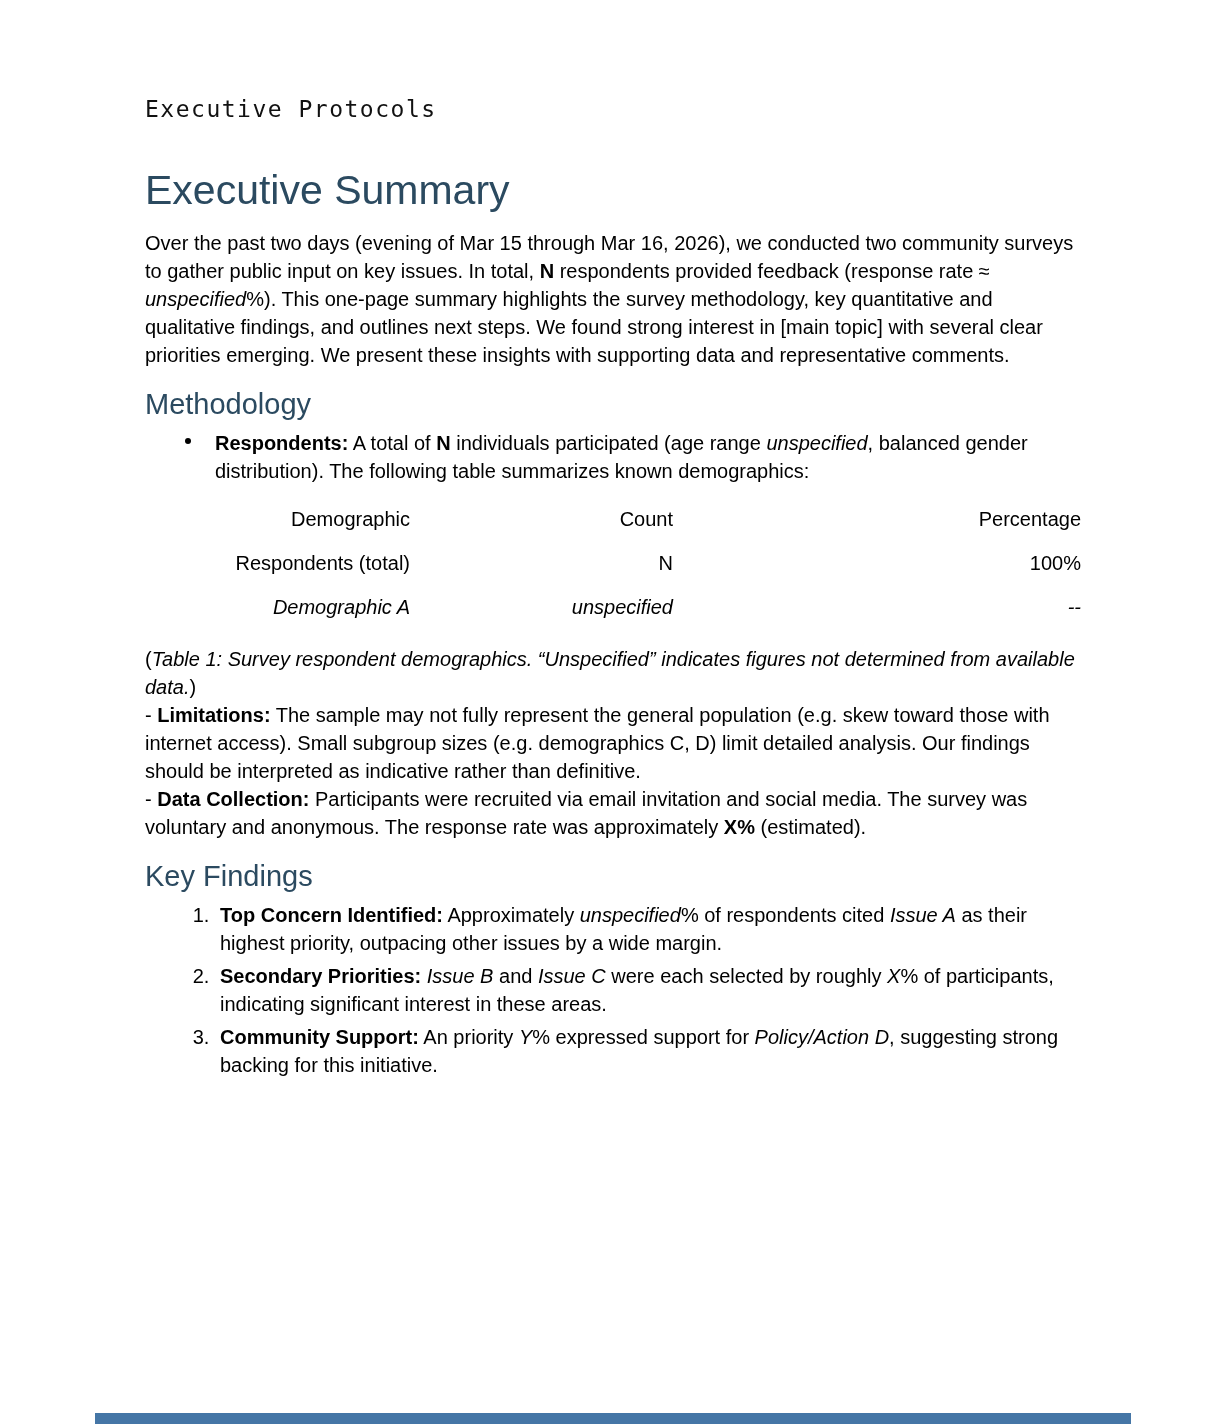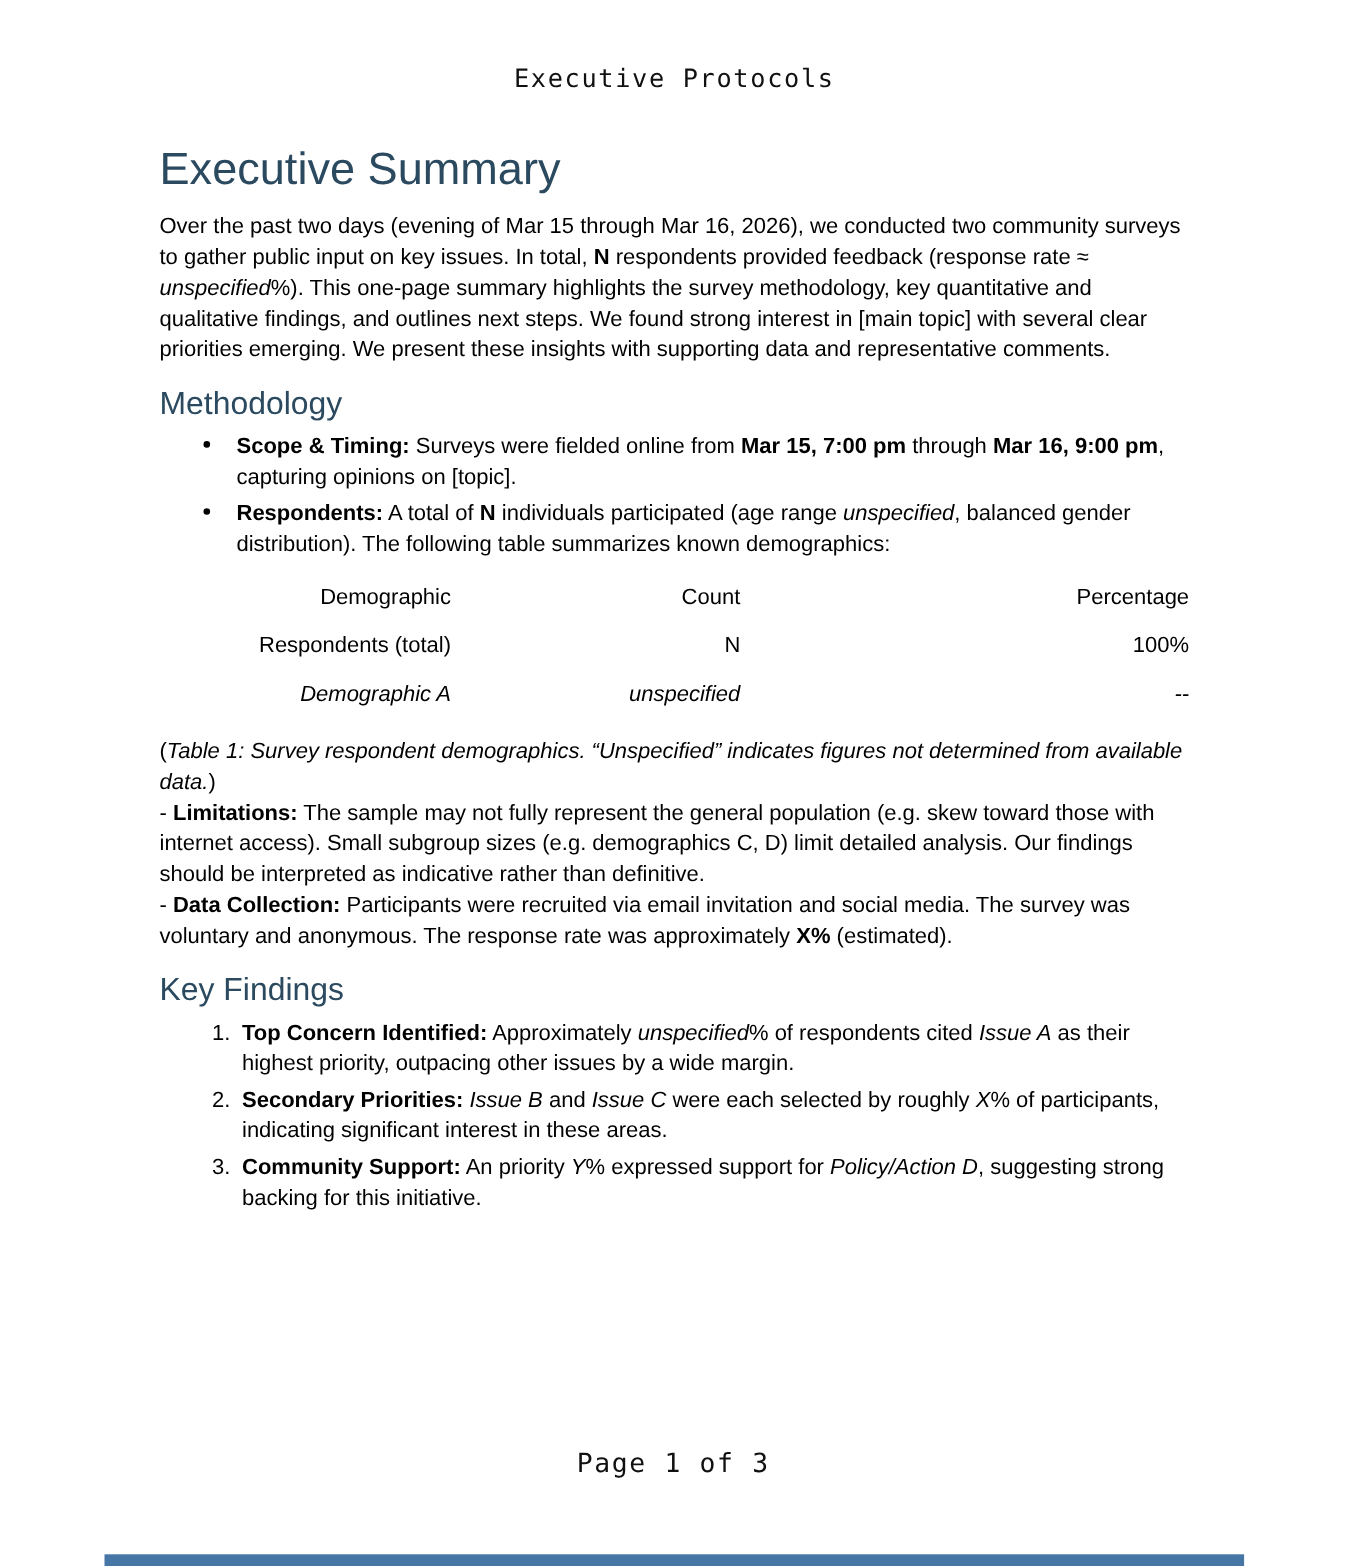--- a/index.html
+++ b/index.html
@@ -11,22 +11,22 @@
   .page{
     position:relative;
     width:1224px;height:1424px;
     background:#ffffff;
     font-family:"Liberation Sans",sans-serif;
     color:#000;
     overflow:hidden;
   }
   .content{position:absolute;left:145px;top:0;width:936px}
   .doc-header{
-    padding-top:60px;
-    text-align:center;
+    padding-top:97px;
+    text-align:left;
     font-family:"DejaVu Sans Mono",monospace;
     font-size:23px;line-height:24px;letter-spacing:1.5px;
     color:#111;
   }
   .title{
     margin:46px 0 0;
     font-size:41px;line-height:46px;font-weight:400;
     color:var(--heading);
   }
   .body{font-size:20px;line-height:28px;margin:0}
@@ -88,21 +88,20 @@
 
     <div class="doc-header">Executive Protocols</div>
 
     <h1 class="title">Executive Summary</h1>
 
     <p class="body intro"><span>Over the past two days (evening of Mar 15 through Mar 16, 2026), we conducted two community surveys to gather public input on key issues. In total, </span><span class="seg-b">N</span><span> respondents provided feedback (response rate ≈ </span><span class="seg-i">unspecified</span><span>%). This one-page summary highlights the survey methodology, key quantitative and qualitative findings, and outlines next steps. We found strong interest in [main topic] with several clear priorities emerging. We present these insights with supporting data and representative comments.</span></p>
 
     <h2 class="h2">Methodology</h2>
 
     <ul class="bullets">
-        <li><span class="seg-b">Scope &amp; Timing:</span><span> Surveys were fielded online from </span><span class="seg-b">Mar 15, 7:00 pm</span><span> through </span><span class="seg-b">Mar 16, 9:00 pm</span><span>, capturing opinions on [topic].</span></li>
         <li><span class="seg-b">Respondents:</span><span> A total of </span><span class="seg-b">N</span><span> individuals participated (age range </span><span class="seg-i">unspecified</span><span>, balanced gender distribution). The following table summarizes known demographics:</span></li>
       </ul>
 
     <table class="demo">
         <thead>
           <tr>
             <th>Demographic</th>
             <th>Count</th>
             <th>Percentage</th>
           </tr>
@@ -130,16 +129,15 @@
     <h2 class="h2">Key Findings</h2>
 
     <ol class="findings">
         <li><span class="seg-b">Top Concern Identified:</span><span> Approximately </span><span class="seg-i">unspecified</span><span>% of respondents cited </span><span class="seg-i">Issue A</span><span> as their highest priority, outpacing other issues by a wide margin.</span></li>
         <li><span class="seg-b">Secondary Priorities:</span><span> </span><span class="seg-i">Issue B</span><span> and </span><span class="seg-i">Issue C</span><span> were each selected by roughly </span><span class="seg-i">X</span><span>% of participants, indicating significant interest in these areas.</span></li>
         <li><span class="seg-b">Community Support:</span><span> An priority </span><span class="seg-i">Y</span><span>% expressed support for </span><span class="seg-i">Policy/Action D</span><span>, suggesting strong backing for this initiative.</span></li>
       </ol>
 
   </div>
 
-  <div class="footer">Page 1 of 3</div>
 
   <div class="bottom-bar"></div>
 </div>
 
 </body></html>

